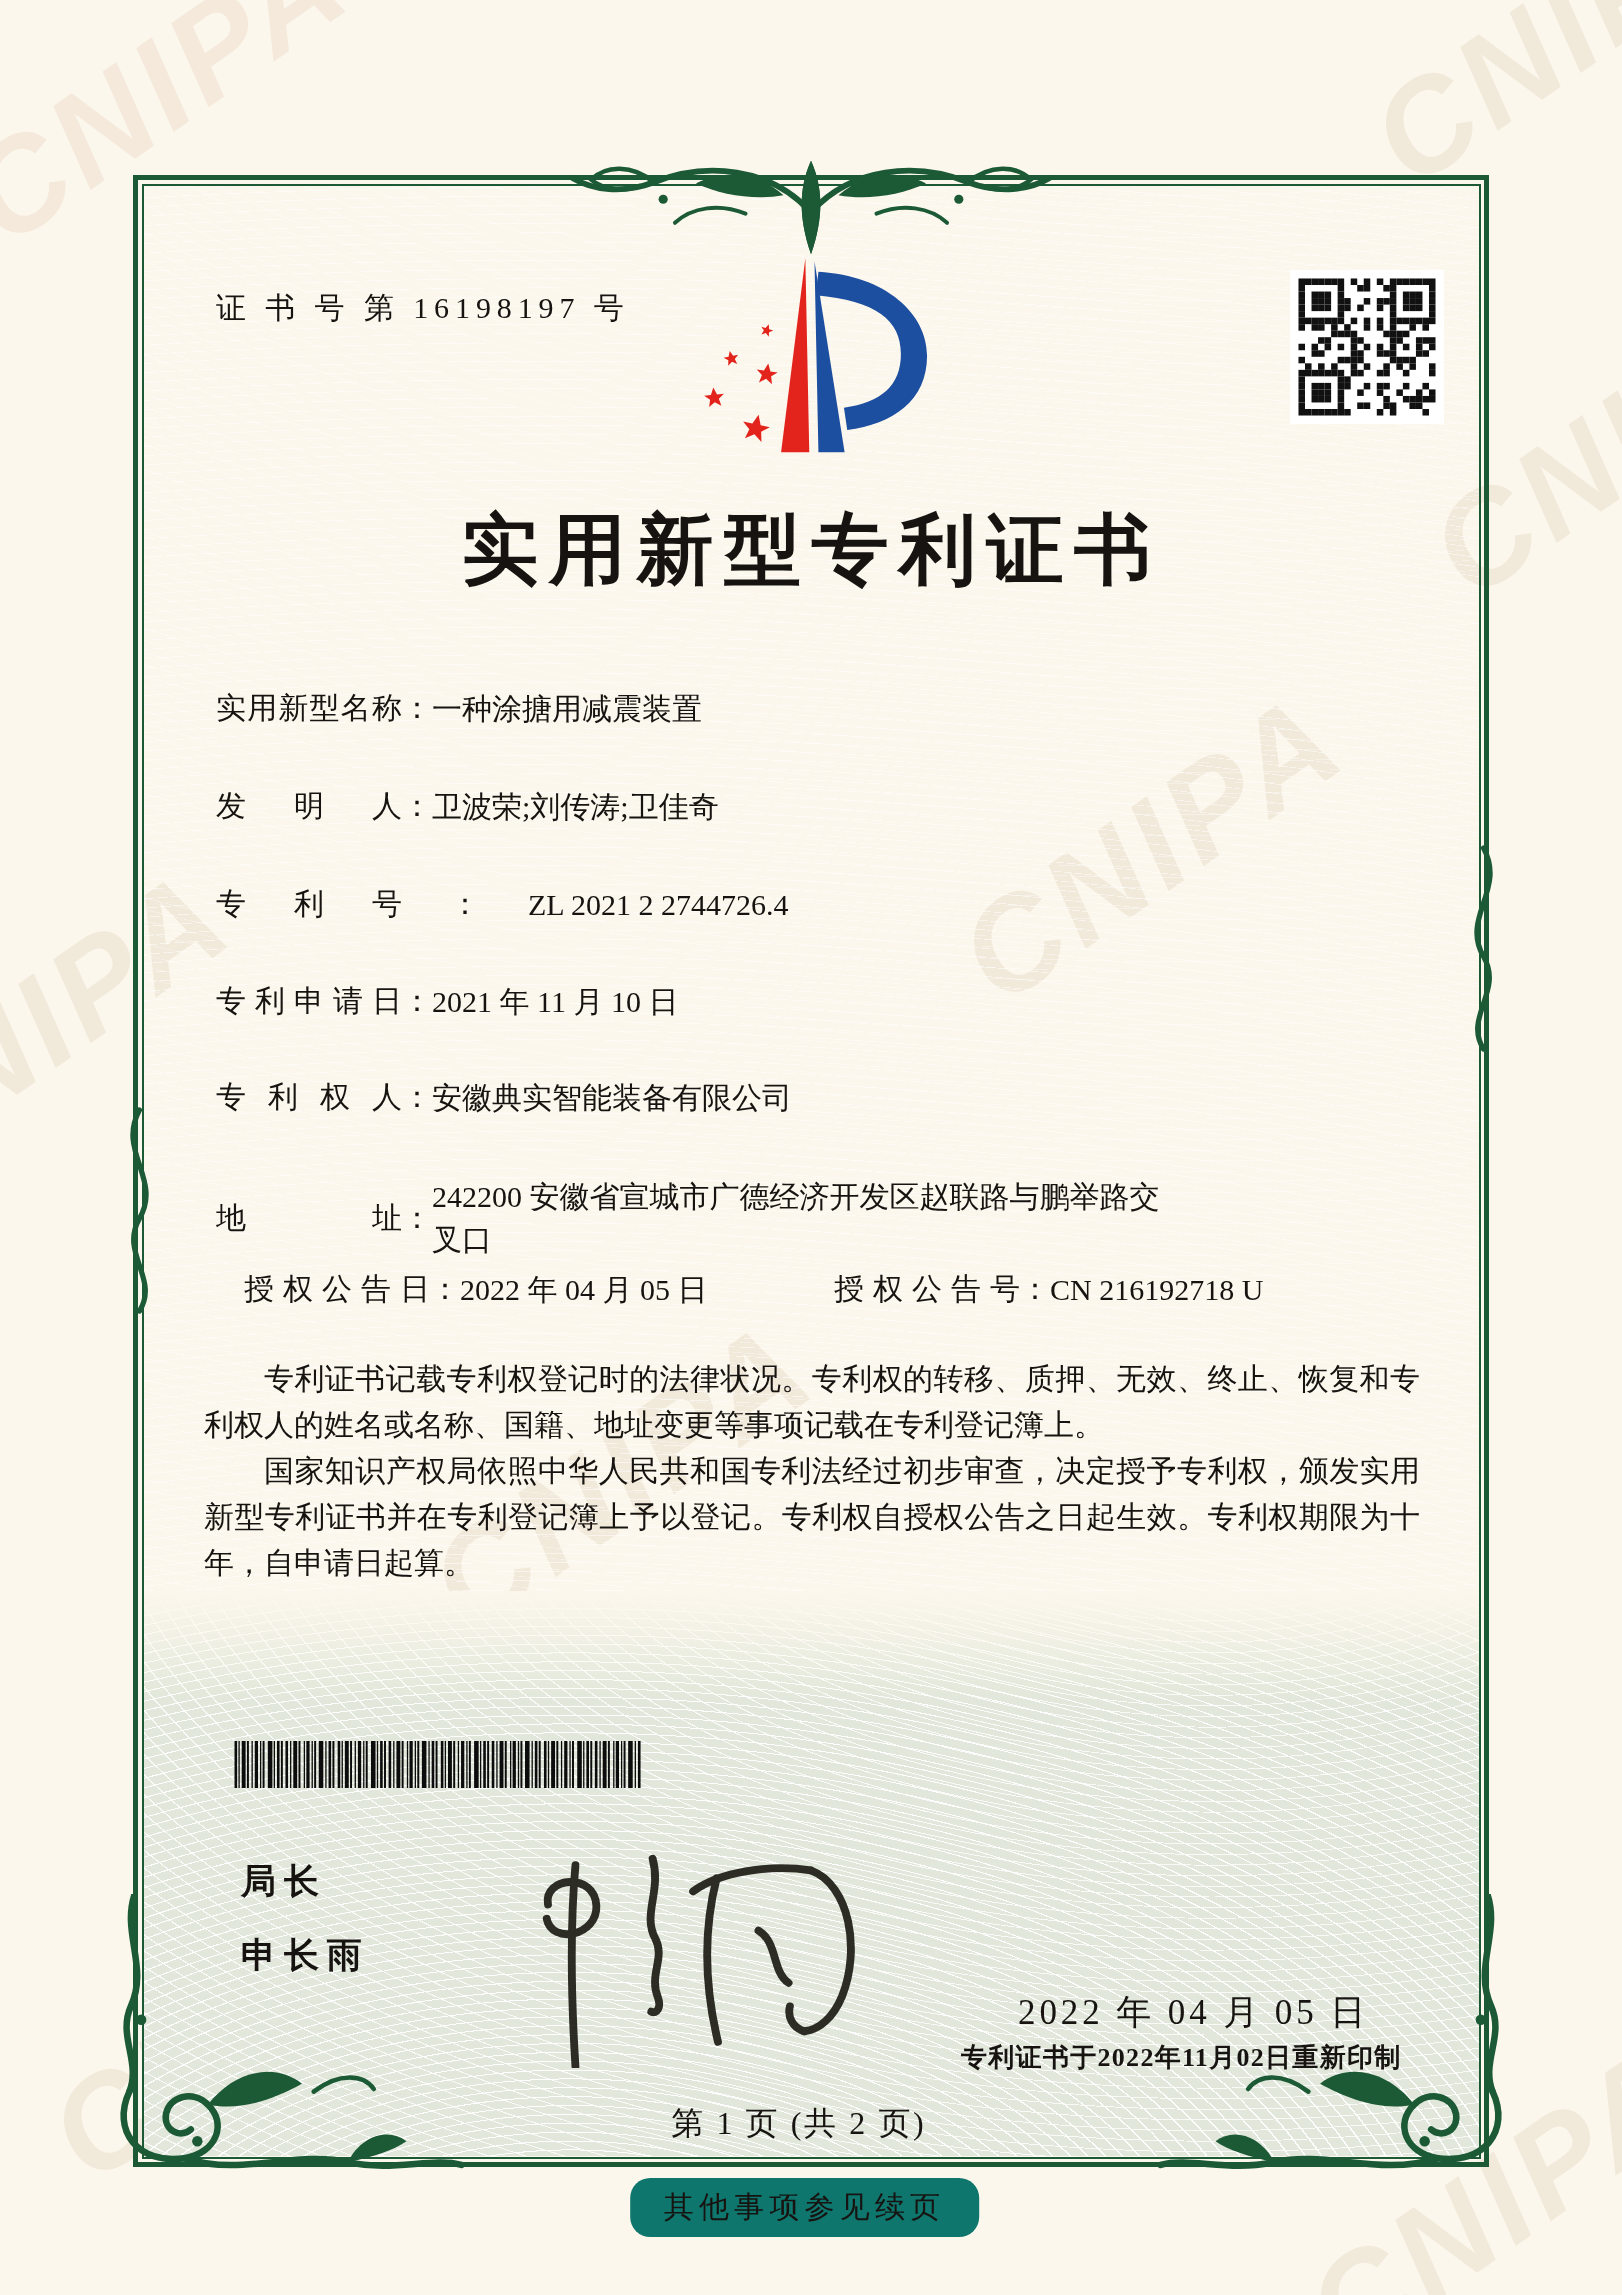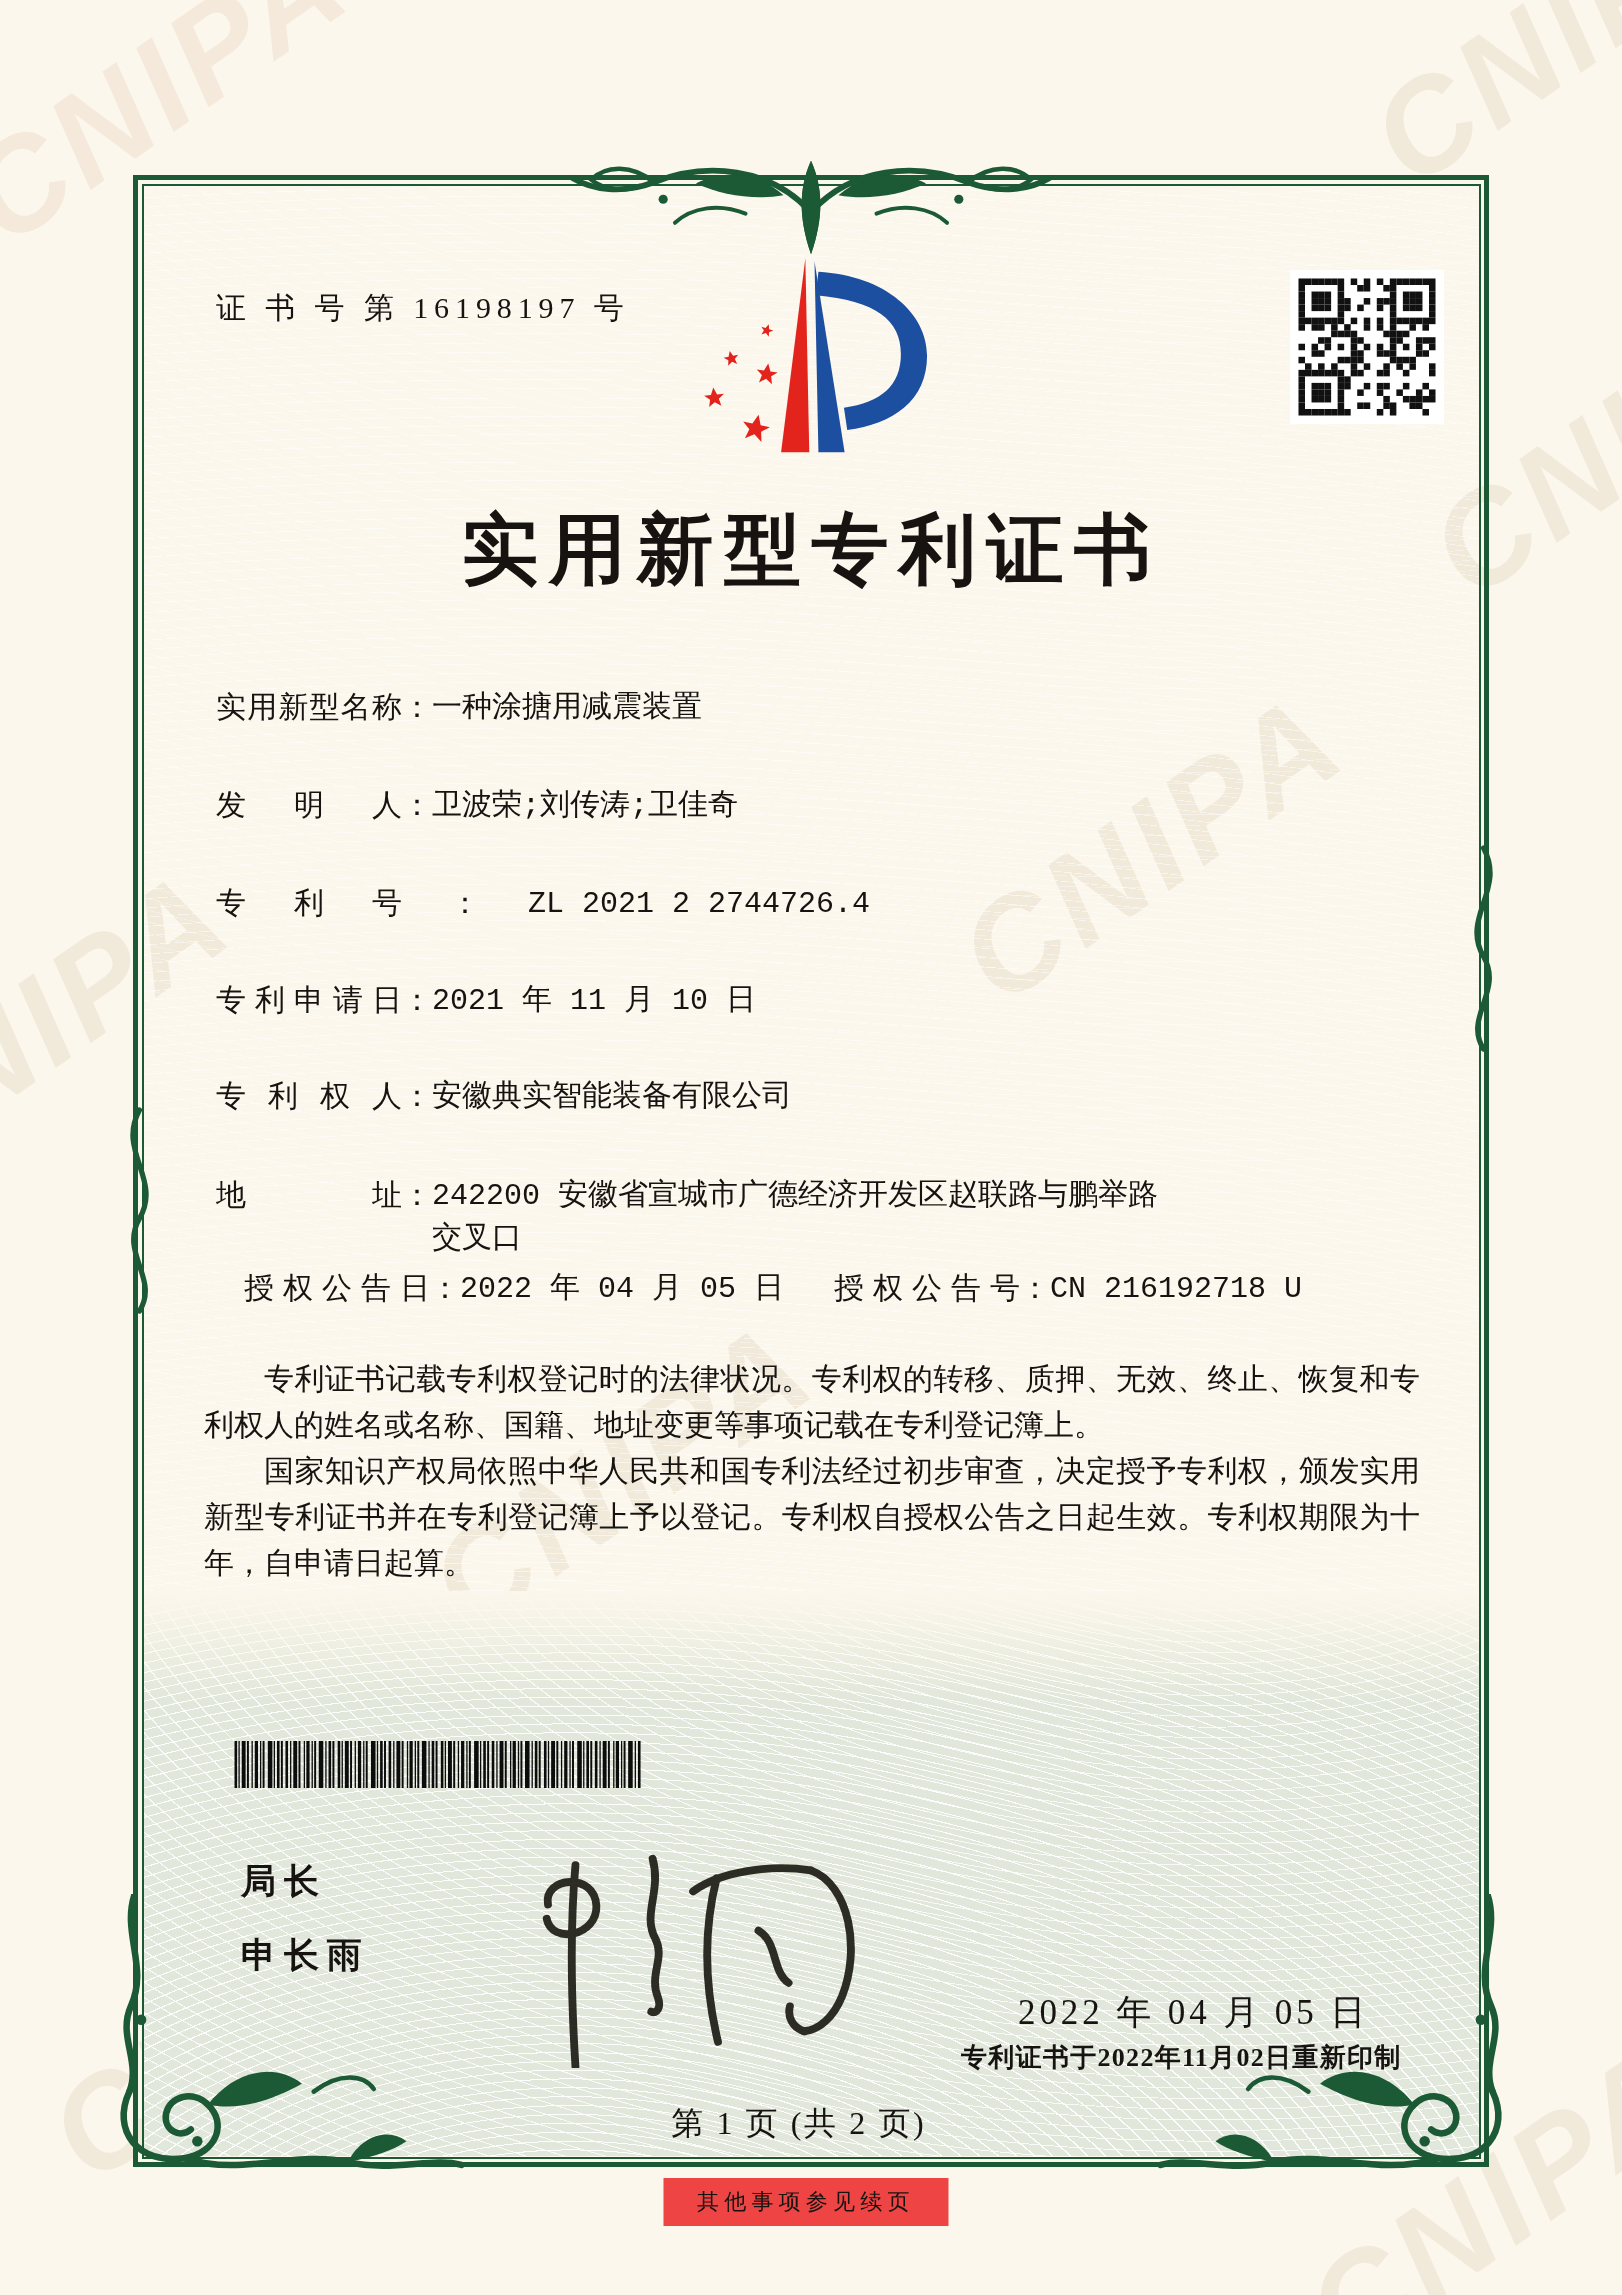--- a/index.html
+++ b/index.html
@@ -38,21 +38,21 @@
       border:2px solid #1c5a36;box-sizing:border-box;}
   .orn{position:absolute;color:#1c5a36;}
 
   
   .cert-no{position:absolute;left:216px;top:288px;font-size:30px;letter-spacing:5.9px;}
   .qr-box{position:absolute;left:1290px;top:270px;width:154px;height:154px;background:#fff;}
   .title{position:absolute;left:0;right:0;top:499px;text-align:center;
       font-size:77px;font-weight:bold;letter-spacing:10.5px;}
 
   
-  .frow{position:absolute;left:216px;font-size:30px;display:flex;align-items:flex-start;font-family:Liberation Mono, monospace;}
+  .frow{position:absolute;left:216px;font-size:30px;display:flex;align-items:center;}
   .flabel{display:inline-block;width:186px;text-align:justify;text-align-last:justify;}
   .fcolon{display:inline-block;width:30px;}
   .fvalue{display:inline-block;line-height:43px;}
   .addr .fvalue{width:753px;}
   .grant-right{left:834px;}
 
   
   .paras{position:absolute;left:204px;top:1356px;width:1216px;
       font-size:30px;line-height:46px;text-align:justify;}
   .paras p{margin:0;text-indent:2em;}
@@ -62,21 +62,21 @@
   .officer-title{position:absolute;left:241px;top:1858px;font-size:35px;font-weight:bold;
       font-family:"Liberation Sans",sans-serif;letter-spacing:7.9px;}
   .officer-name{position:absolute;left:241px;top:1932px;font-size:35px;font-weight:bold;
       font-family:"Liberation Sans",sans-serif;letter-spacing:7.9px;}
   .signature{position:absolute;left:497px;top:1767px;}
   .grant-date-big{position:absolute;left:1018px;top:1989px;font-size:35px;letter-spacing:3.9px;}
   .reprint{position:absolute;left:961px;top:2040px;font-size:26px;font-weight:bold;letter-spacing:1.3px;}
   .page-ind{position:absolute;left:50%;top:2102px;transform:translateX(-55%);
       font-size:32px;letter-spacing:2.6px;}
   .footer-note{position:absolute;left:50%;top:2178px;transform:translateX(-52%);
-      background:#ef4444;padding:9.2px 34px;font-size:22px;letter-spacing:5.2px;}
+      background:#0f766e;padding:9.2px 34px;font-size:30px;letter-spacing:5.2px;border-radius:20px;}
 </style>
 </head>
 <body>
 
 <div id="page">
 
   <div class="wm pink" style="left:-59px;top:13px;">CNIPA</div>
   <div class="wm" style="left:1348px;top:-46px;">CNIPA</div>
   <div class="wm" style="left:1407px;top:366px;">CNIPA</div>
   <div class="wm" style="left:936px;top:772px;">CNIPA</div>

